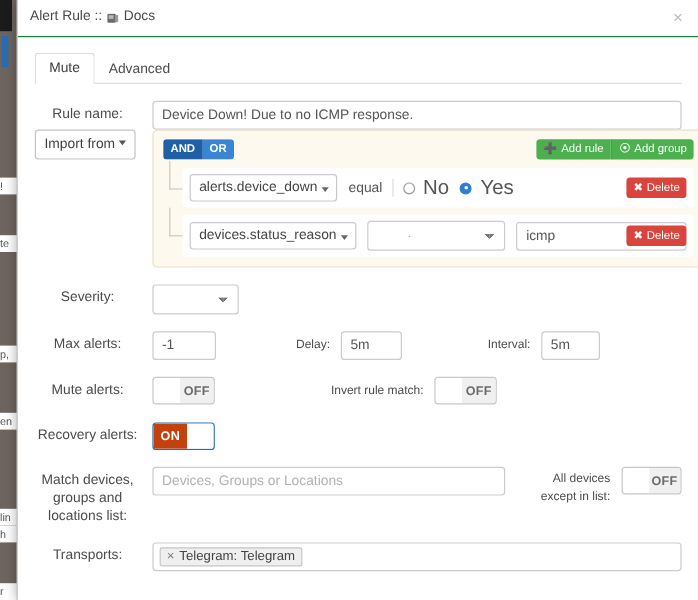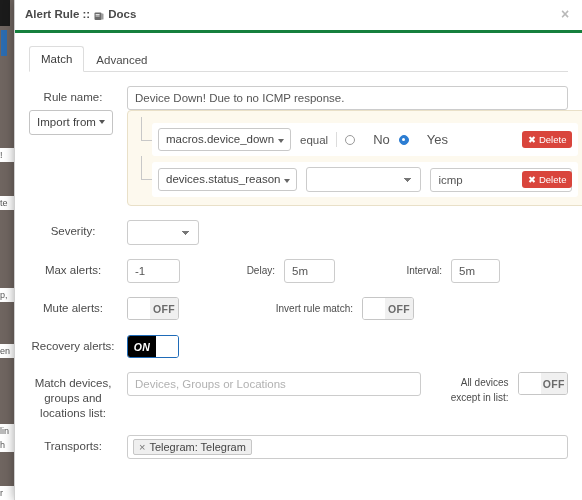--- a/index.html
+++ b/index.html
@@ -57,23 +57,22 @@
     height: 500px;
     background: #ffffff;
     border-left: 1px solid #cfcfcf;
     box-shadow: 0 0 10px rgba(0,0,0,.35);
     box-sizing: border-box;
   }
 
   .modal-header {
     position: relative;
     height: 30px;
-    border-bottom: 3px solid #15803d;
-    background: #ffffff;
-    font-weight: bold;
+    border-bottom: 1px solid #15803d;
+    background: #ffffff;
   }
   .modal-title {
     position: absolute;
     left: 10px;
     top: 8px;
     font-size: 11.5px;
     color: #4a4a4a;
     display: flex;
     align-items: center;
     gap: 4px;
@@ -285,21 +284,21 @@
     position: absolute;
     right: 6px; top: 10px;
     border-left: 3px solid transparent;
     border-right: 3px solid transparent;
     border-top: 4px solid #666;
   }
 
   .op-text { font-size: 11.5px; color: #555; margin-left: 9px; }
   .divider-v { width:1px; height:15px; background:#dcdcdc; margin:0 8px; }
 
-  .radio-wrap { display: flex; align-items: center; gap: 18px; font-size: 13px; color: #555; }
+  .radio-wrap { display: flex; align-items: center; gap: 7px; font-size: 17px; color: #555; }
   .radio-wrap + .radio-wrap { margin-left: 9px; }
   .radio {
     width: 10px; height: 10px;
     border-radius: 50%;
     border: 1px solid #9a9a9a;
     background: #fff;
     box-sizing: border-box;
     display: inline-block;
     position: relative;
     cursor: pointer;
@@ -359,21 +358,21 @@
     flex: 1;
     font-size: 10.5px;
     font-weight: bold;
     display: flex;
     align-items: center;
     justify-content: center;
     letter-spacing: .3px;
   }
   .toggle.off .state { color: #6b6b6b; background: #f0f0f0; }
   .toggle.on { border-color: #1f6bb8; }
-  .toggle.on .state { color: #ffffff; background: #000000; order: -1; font-style: italic; }
+  .toggle.on .state { color: #ffffff; background: #c2410c; order: -1; }
   .toggle.on .knob { background: #ffffff; }
 
   
   .inline-lbl {
     font-size: 10px;
     color: #4b4b4b;
     line-height: 24px;
     text-align: right;
     padding-right: 9px;
   }
@@ -433,43 +432,59 @@
           <rect x="1.6" y="2" width="4" height="0.8" fill="#ffffff"></rect>
           <rect x="1.6" y="3.6" width="4" height="0.8" fill="#ffffff"></rect>
         </svg>
       </span>
       <span>Docs</span>
     </div>
     <div class="close-btn">×</div>
   </div>
 
   <div class="tabs">
-    <div class="tab active">Match</div>
+    <div class="tab active">Mute</div>
     <div class="tab">Advanced</div>
   </div>
 
   <div class="form">
 
     <div class="row">
       <div class="lbl">Rule name:</div>
       <input class="txt rule-name-input" type="text" value="Device Down! Due to no ICMP response." style="">
     </div>
 
     <div class="qb-row">
       <div class="import-col">
         <div class="import-btn">
           <span>Import from</span><span class="caret"></span>
         </div>
       </div>
 
       <div class="group-box">
+        <div class="group-head">
+          <div class="andor">
+            <span class="and">AND</span>
+            <span class="or">OR</span>
+          </div>
+          <div class="grp-actions">
+            <button class="btn-grn first">
+              <span>➕</span>
+              <span>Add rule</span>
+            </button>
+            <button class="btn-grn last">
+              <span>⦿</span>
+              <span>Add group</span>
+            </button>
+          </div>
+        </div>
 
         <div class="cond">
           <div class="field-sel">
-            <span>macros.device_down</span>
+            <span>alerts.device_down</span>
             <span class="tcaret"></span>
           </div>
           <span class="op-text">equal</span>
           <span class="divider-v"></span>
           <label class="radio-wrap">
             <span class="radio"></span>
             <span>No</span>
           </label>
           <label class="radio-wrap">
             <span class="radio on"></span>

